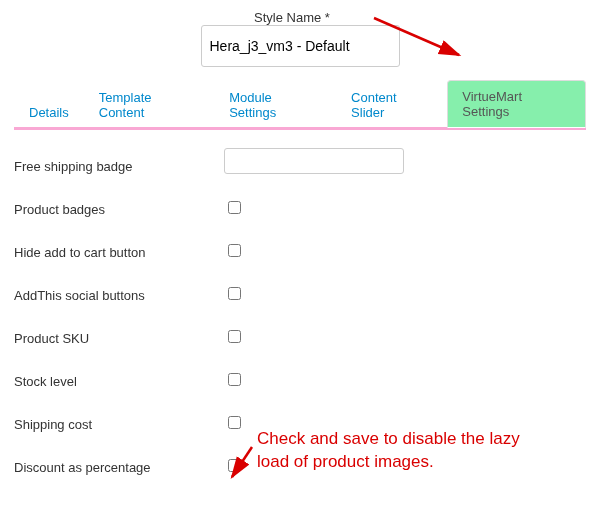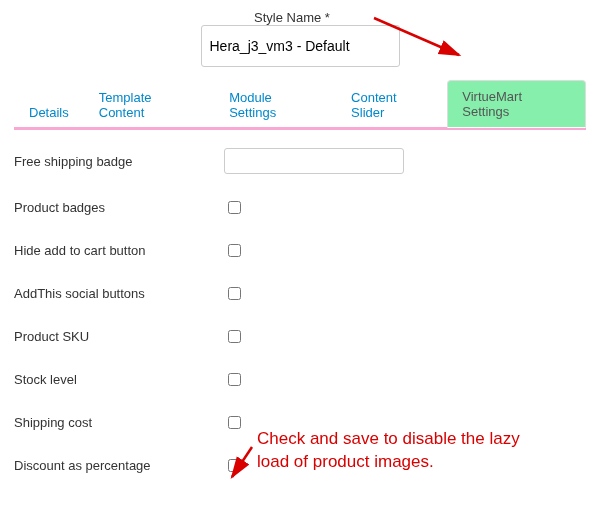--- a/index.html
+++ b/index.html
@@ -51,21 +51,21 @@
   }
   .tab.active {
     color: #555;
     background: #86efac;
     border: 1px solid #ddd;
     border-bottom: 1px solid #fff;
     border-radius: 4px 4px 0 0;
   }
   .formrow {
     display: flex;
-    align-items: center;
+    align-items: flex-end;
     margin-bottom: 24px;
   }
   .formlabel {
     width: 210px;
     font-size: 13px;
     color: #333;
   }
   .formctrl { }
   .textinput {
     width: 180px;

